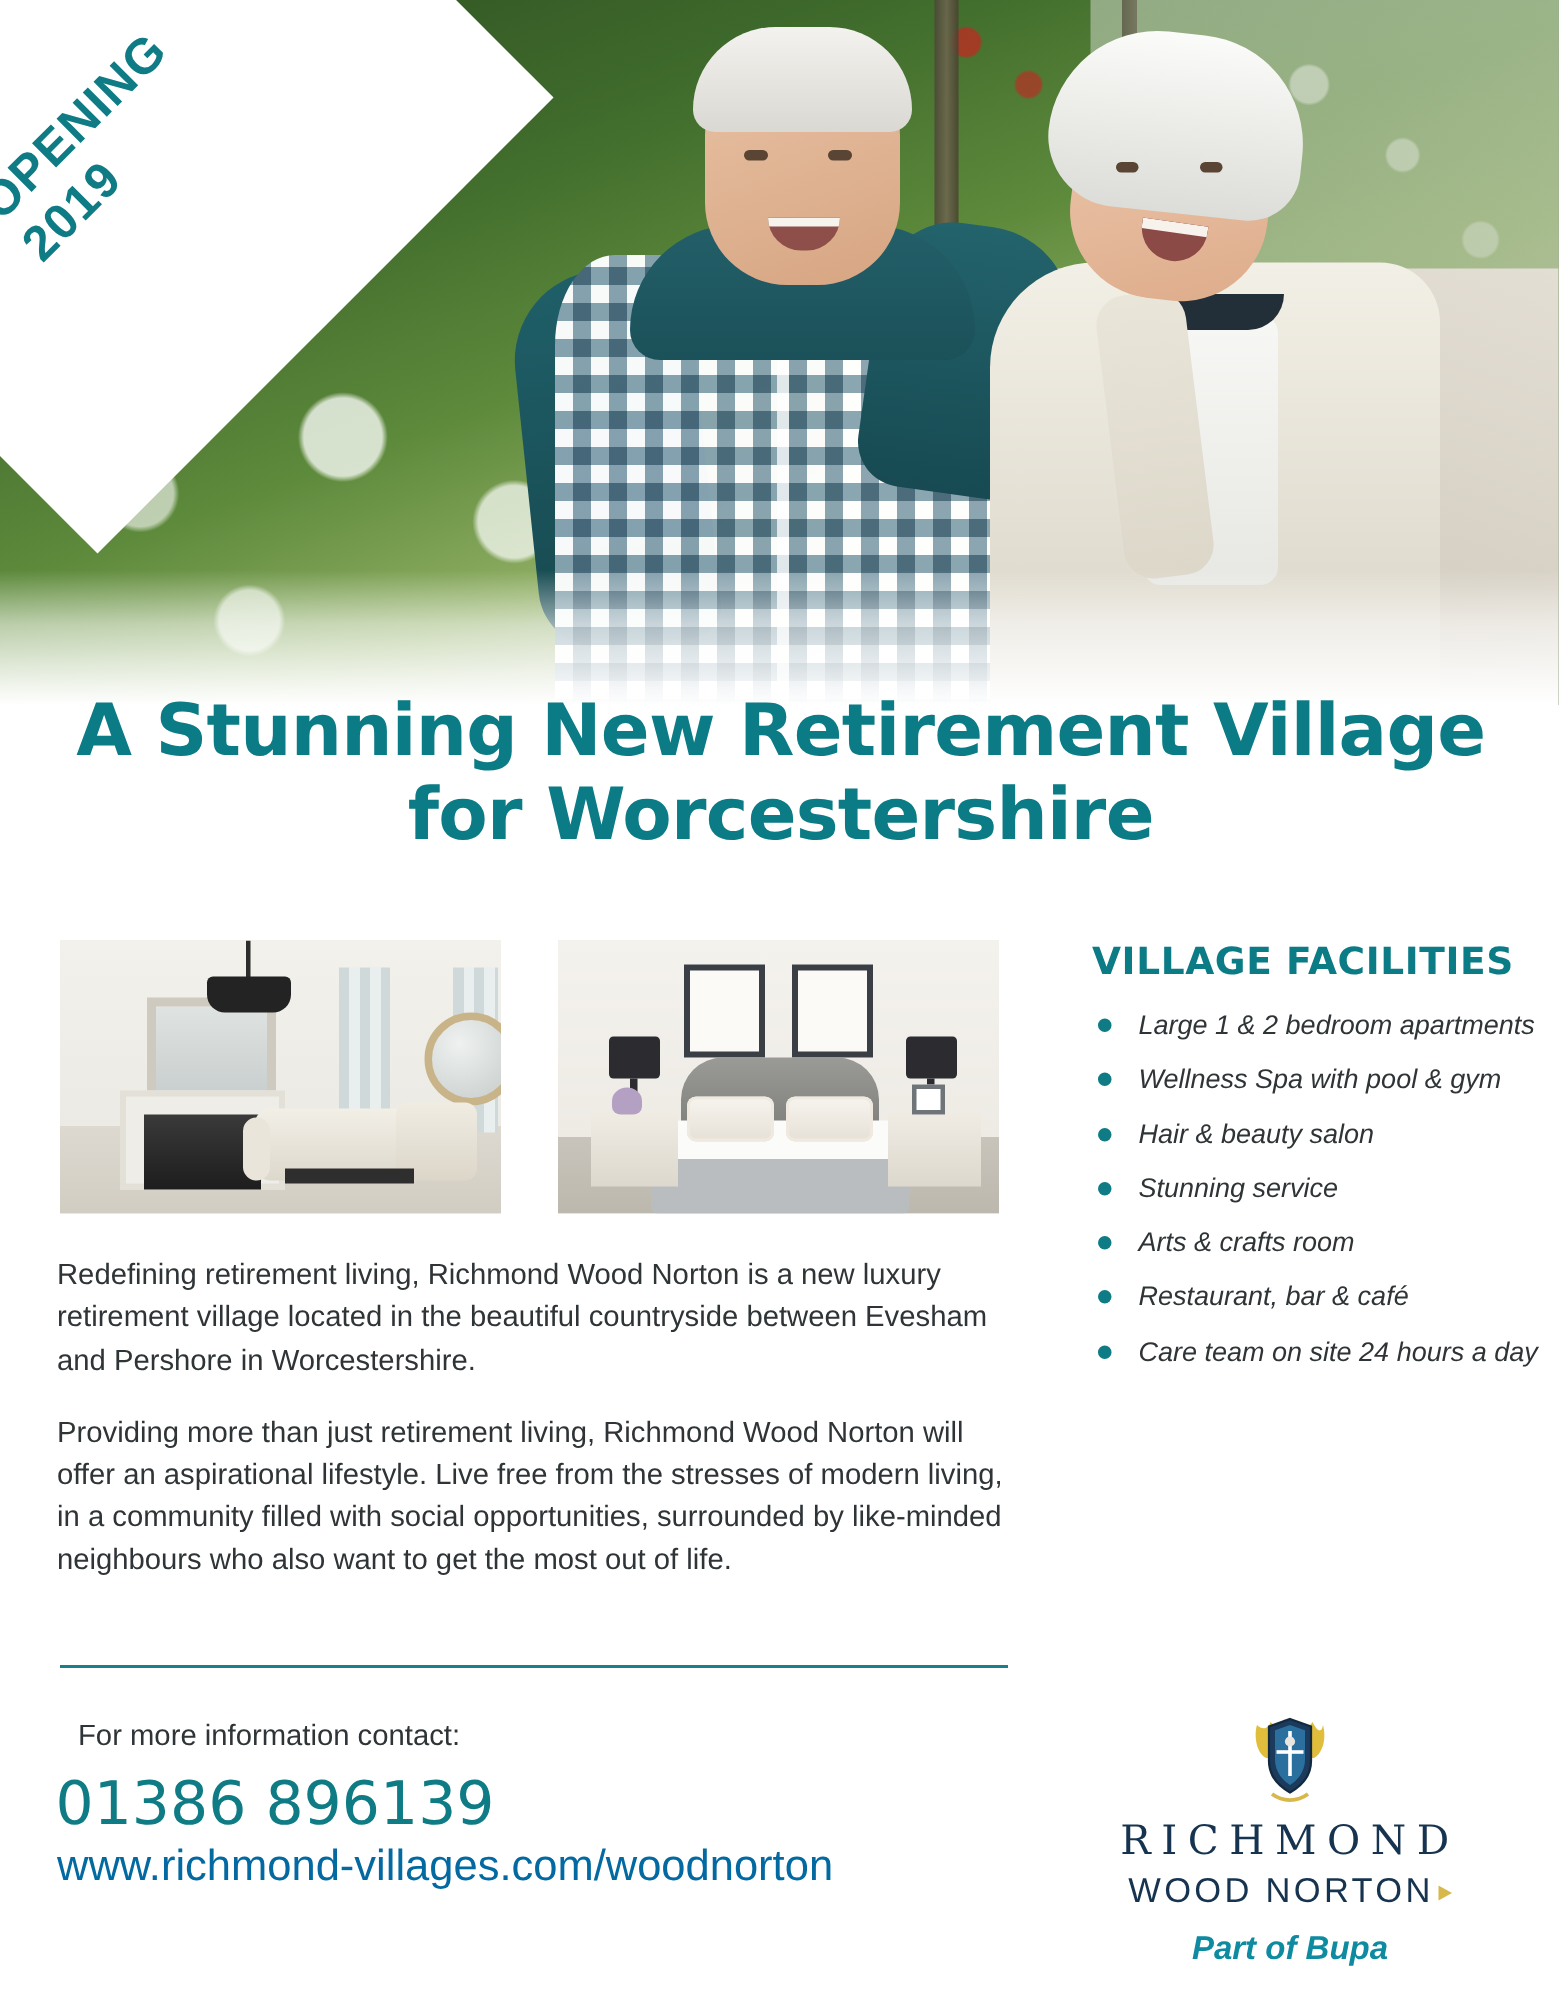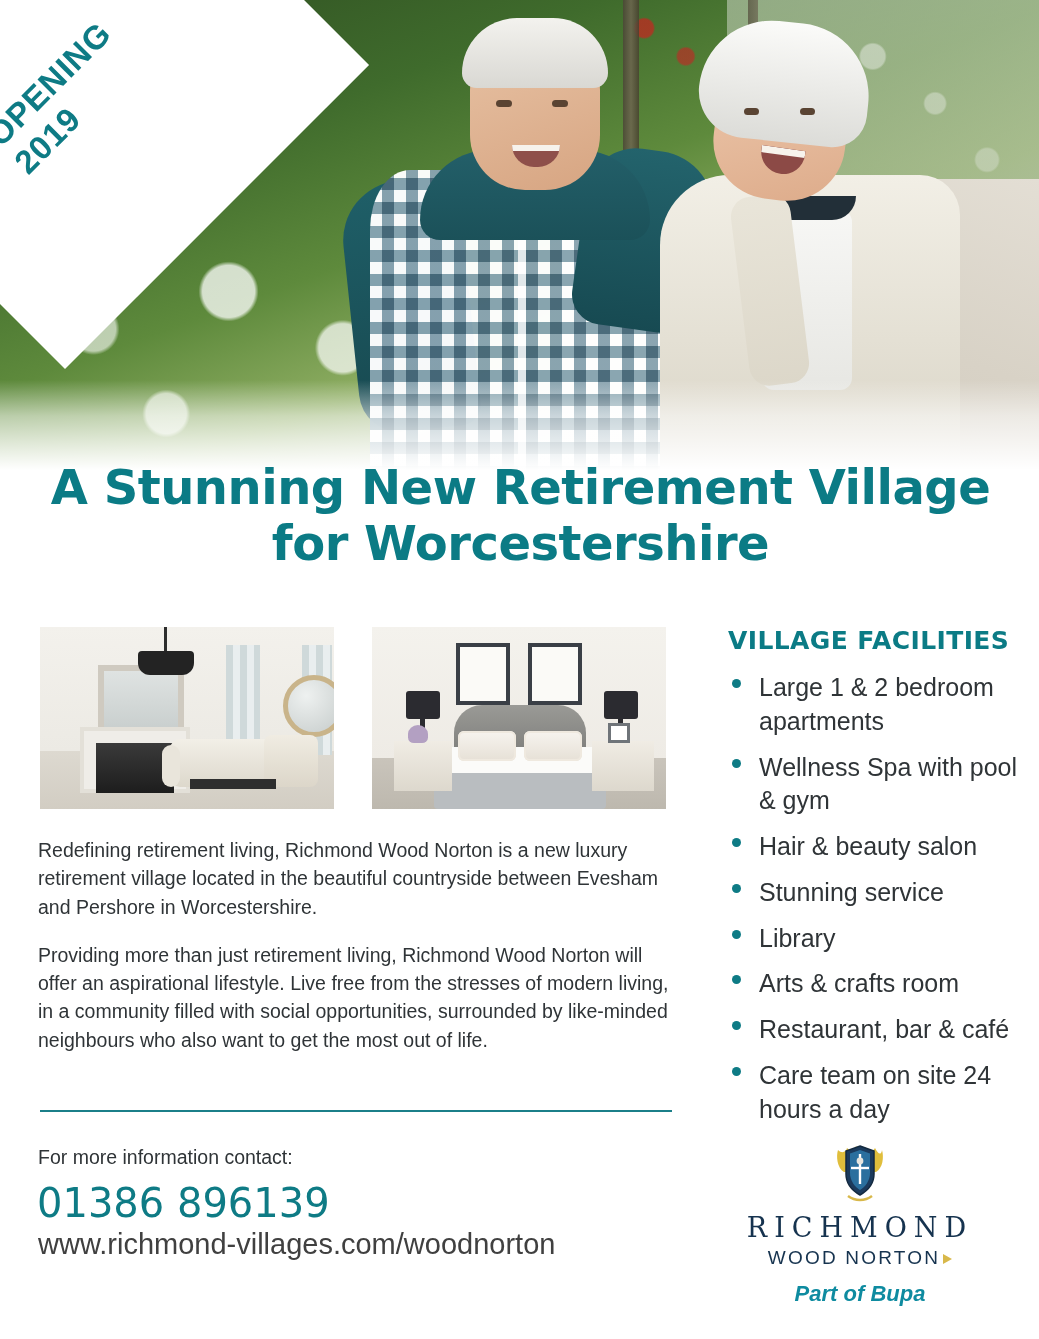--- a/index.html
+++ b/index.html
@@ -289,36 +289,36 @@
   .divider {
     position: absolute;
     left: 40px; top: 1110px;
     width: 632px; height: 2px;
     background: #1b7f89;
   }
 
   
   .contact-intro {
     position: absolute;
-    left: 38px; top: 1146px;
+    left: 52px; top: 1146px;
     font-size: 19.5px;
     color: #2f3437;
   }
   .phone {
     position: absolute;
     left: 37px; top: 1180px;
     font-size: 40px;
     color: #0e7b85;
     font-family: "DejaVu Sans", sans-serif;
   }
   .website {
     position: absolute;
     left: 38px; top: 1228px;
     font-size: 29px;
-    color: #404040;
+    color: #0369a1;
   }
   .address {
     position: absolute;
     left: 37px; top: 1268px;
     width: 620px;
     font-size: 15.5px;
     line-height: 1.5;
     color: #2f3437;
   }
 
@@ -334,23 +334,24 @@
     font-size: 25px;
     letter-spacing: 0.4px;
     color: #0b7b85;
     font-weight: bold;
   }
   .fac-list { list-style: none; margin: 0; padding: 0; }
   .fac-list li {
     position: relative;
     padding-left: 31px;
     margin-bottom: 12px;
-    font-size: 25px;
+    font-size: 18px;
     line-height: 1.35;
     color: #2f3437;
+    font-style: italic;
   }
   .fac-list li .dot {
     position: absolute;
     left: 4px; top: 8px;
     width: 9px; height: 9px;
     border-radius: 50%;
     background: #0e7b85;
   }
 
   
@@ -367,21 +368,21 @@
   }
   .logo-richmond {
     font-family: "DejaVu Serif", serif;
     font-size: 27px;
     letter-spacing: 7px;
     color: #16334f;
     white-space: nowrap;
   }
   .logo-sub {
     font-family: "Liberation Sans", sans-serif;
-    font-size: 19px;
+    font-size: 23px;
     letter-spacing: 2.2px;
     color: #16334f;
     margin-top: 4px;
     white-space: nowrap;
   }
   .logo-bupa {
     font-size: 22px;
     font-style: italic;
     font-weight: bold;
     color: #0e8ba0;
@@ -491,21 +492,20 @@
   <div class="phone">01386 896139</div>
   <div class="website">www.richmond-villages.com/woodnorton</div>
 
   <div class="facilities">
     <h2>VILLAGE FACILITIES</h2>
     <ul class="fac-list">
       <li><span class="dot"></span><span>Large 1 &amp; 2 bedroom apartments</span></li>
       <li><span class="dot"></span><span>Wellness Spa with pool &amp; gym</span></li>
       <li><span class="dot"></span><span>Hair &amp; beauty salon</span></li>
       <li><span class="dot"></span><span>Stunning service</span></li>
-      <li><span class="dot"></span><span>Library</span></li>
       <li><span class="dot"></span><span>Arts &amp; crafts room</span></li>
       <li><span class="dot"></span><span>Restaurant, bar &amp; café</span></li>
       <li><span class="dot"></span><span>Care team on site 24 hours a day</span></li>
     </ul>
   </div>
 
   <div class="logo-block">
     <svg class="crest" viewBox="0 0 52 66">
       <path d="M10 34 C3 30 2 18 4 12 C8 16 12 14 13 10 C17 14 21 12 22 8 C25 13 29 12 31 9 C34 14 39 14 41 10 C44 16 47 18 48 12 C50 19 49 30 42 34 Z" fill="#e0be3c"></path>
       <path d="M26 8 L40 13 L40 36 C40 46 33 53 26 57 C19 53 12 46 12 36 L12 13 Z" fill="#1b3a5c" stroke="#13293f" stroke-width="1.5"></path>

